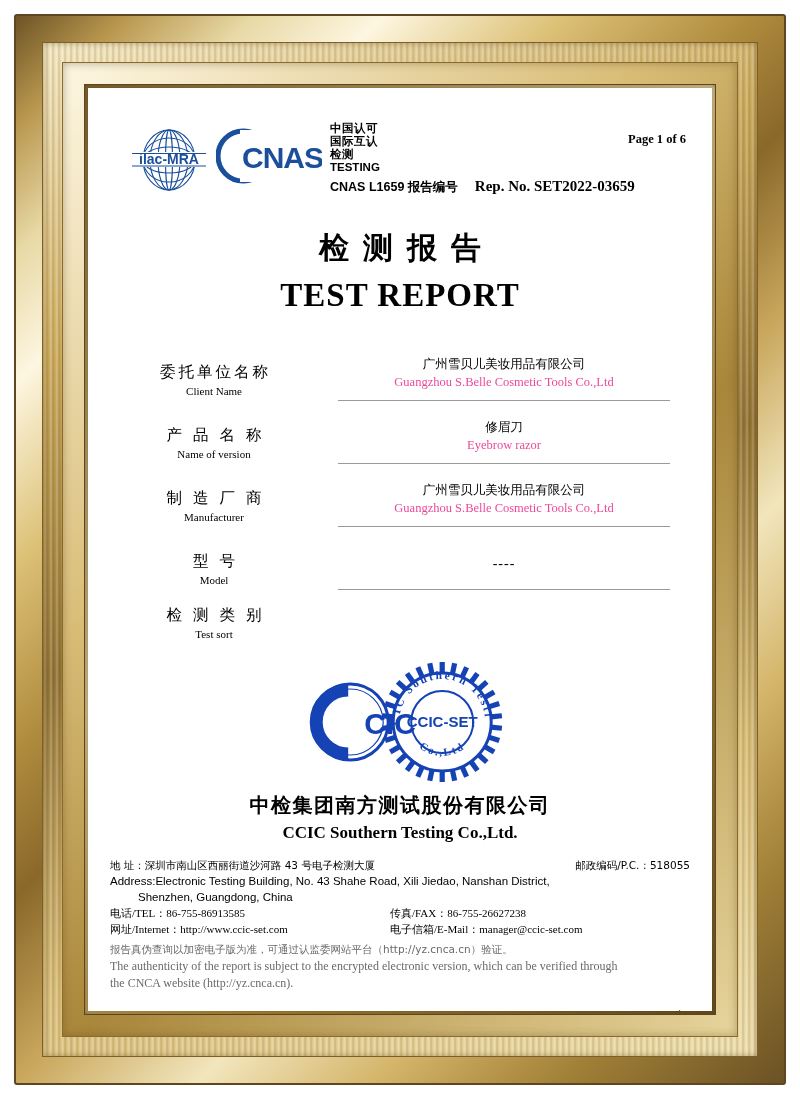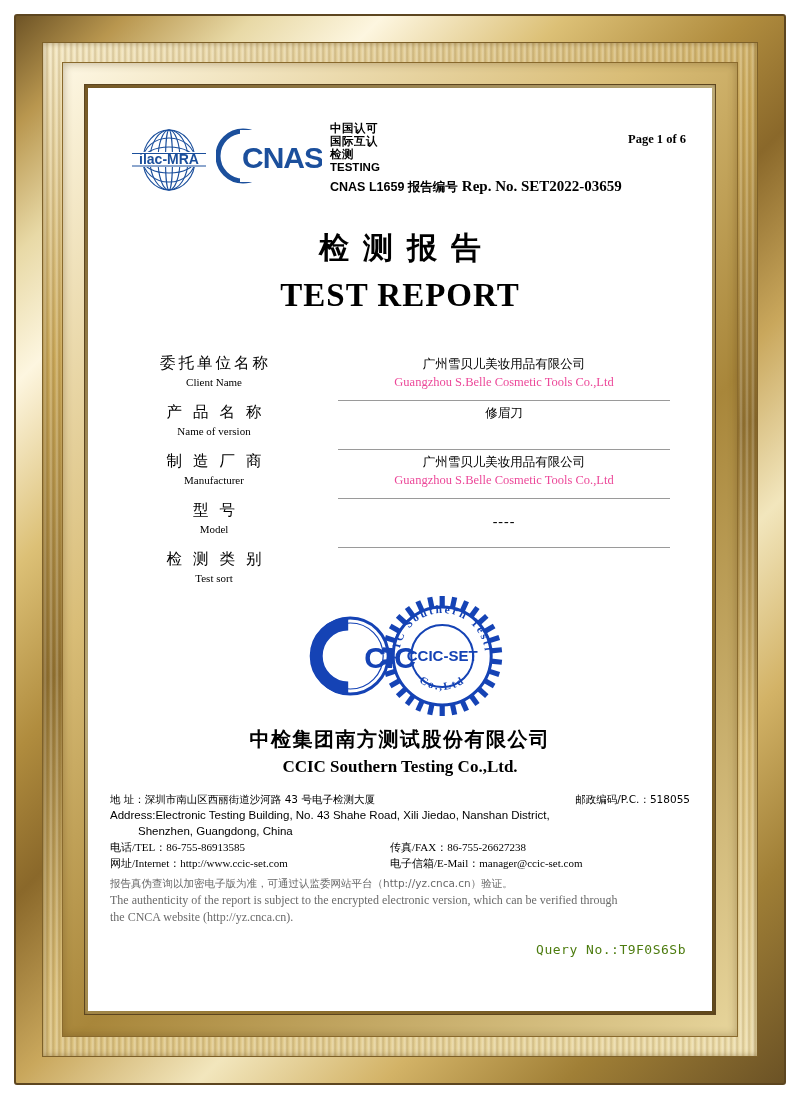--- a/index.html
+++ b/index.html
@@ -129,21 +129,21 @@
     font-family: "Liberation Sans", sans-serif;
     font-size: 12.5px;
     font-weight: bold;
     color: #000;
     white-space: nowrap;
   }
   .cnas-line .repno {
     font-family: "Liberation Serif", serif;
     font-size: 15px;
     font-weight: bold;
-    margin-left: 4px;
+    margin-left: 17px;
   }
   .page-of {
     position: absolute;
     right: 2px;
     top: 22px;
     font-family: "Liberation Serif", serif;
     font-size: 12.5px;
     font-weight: bold;
     color: #000;
   }
@@ -168,22 +168,22 @@
     margin: 8px 0 0 0;
     color: #000;
   }
 
   
   .info {
     margin: 40px 42px 0 42px;
   }
   .info-row {
     display: flex;
-    align-items: flex-start;
-    margin-bottom: 2px;
+    align-items: flex-end;
+    margin-bottom: 16px;
     gap: 40px;
   }
   .info-label {
     width: 168px;
     text-align: center;
     flex: 0 0 168px;
   }
   .lab-cn {
     font-family: "DejaVu Serif", serif;
     font-size: 15.5px;
@@ -384,20 +384,21 @@
       </div>
     </div>
 
     <div class="info-row">
       <div class="info-label">
         <div class="lab-cn">产 品 名 称</div>
         <div class="lab-en">Name of version</div>
       </div>
       <div class="info-value">
         <div class="val-cn">修眉刀</div>
+        <div class="val-en">Eyebrow razor</div>
       </div>
     </div>
 
     <div class="info-row">
       <div class="info-label">
         <div class="lab-cn">制 造 厂 商</div>
         <div class="lab-en">Manufacturer</div>
       </div>
       <div class="info-value">
         <div class="val-cn">广州雪贝儿美妆用品有限公司</div>

